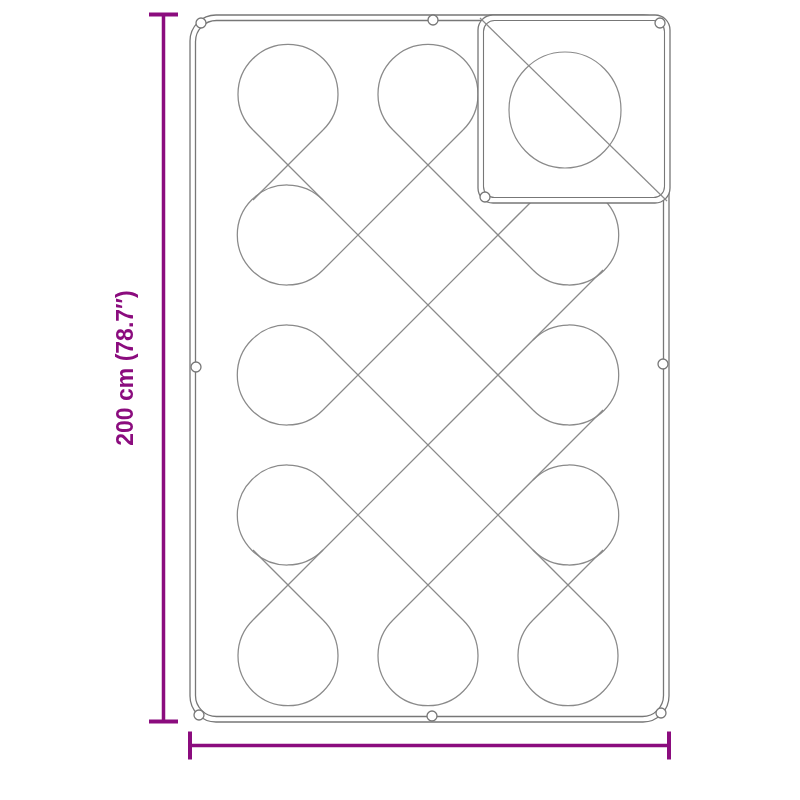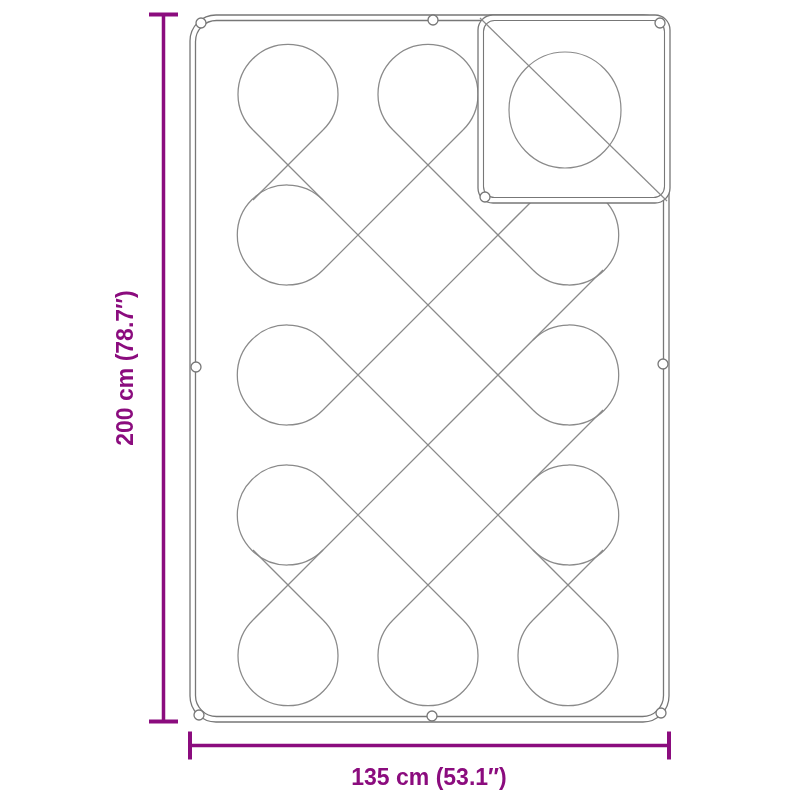--- a/index.html
+++ b/index.html
@@ -98,14 +98,13 @@
     </g>
 
     <g class="dim">
       <line x1="190" y1="745.5" x2="669" y2="745.5" stroke-width="3.5"></line>
       <line x1="190" y1="731.5" x2="190" y2="759.5" stroke-width="4"></line>
       <line x1="669" y1="731.5" x2="669" y2="759.5" stroke-width="4"></line>
     </g>
   </svg>
 
   <div class="dim-label v">200 cm (78.7″)</div>
-  <div class="dim-label h">135 cm (53.1″)</div>
 </div>
 
 </body></html>

